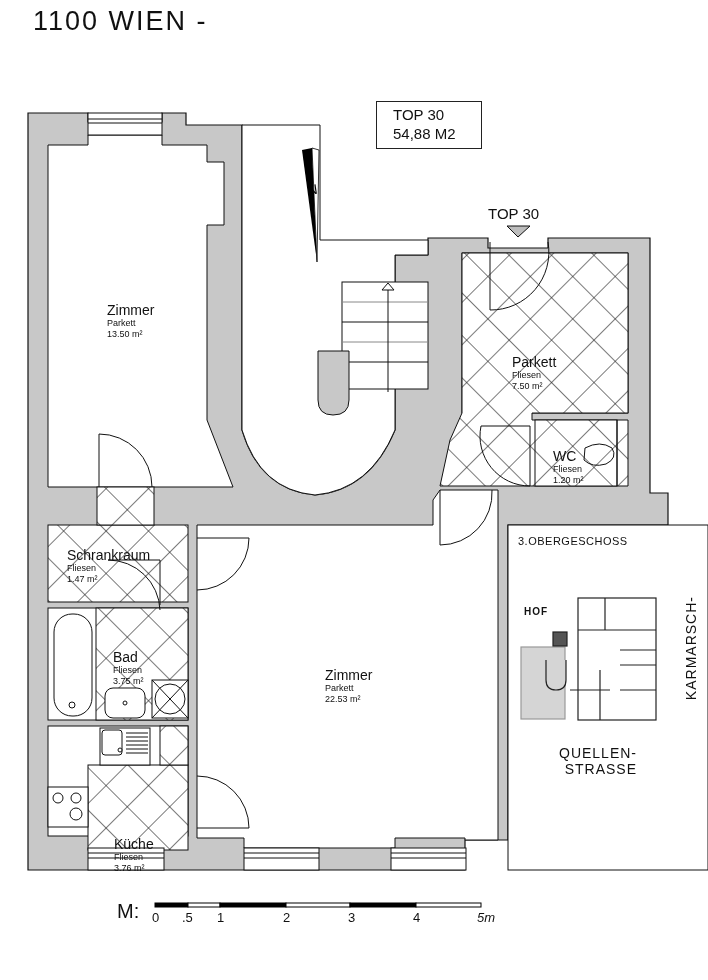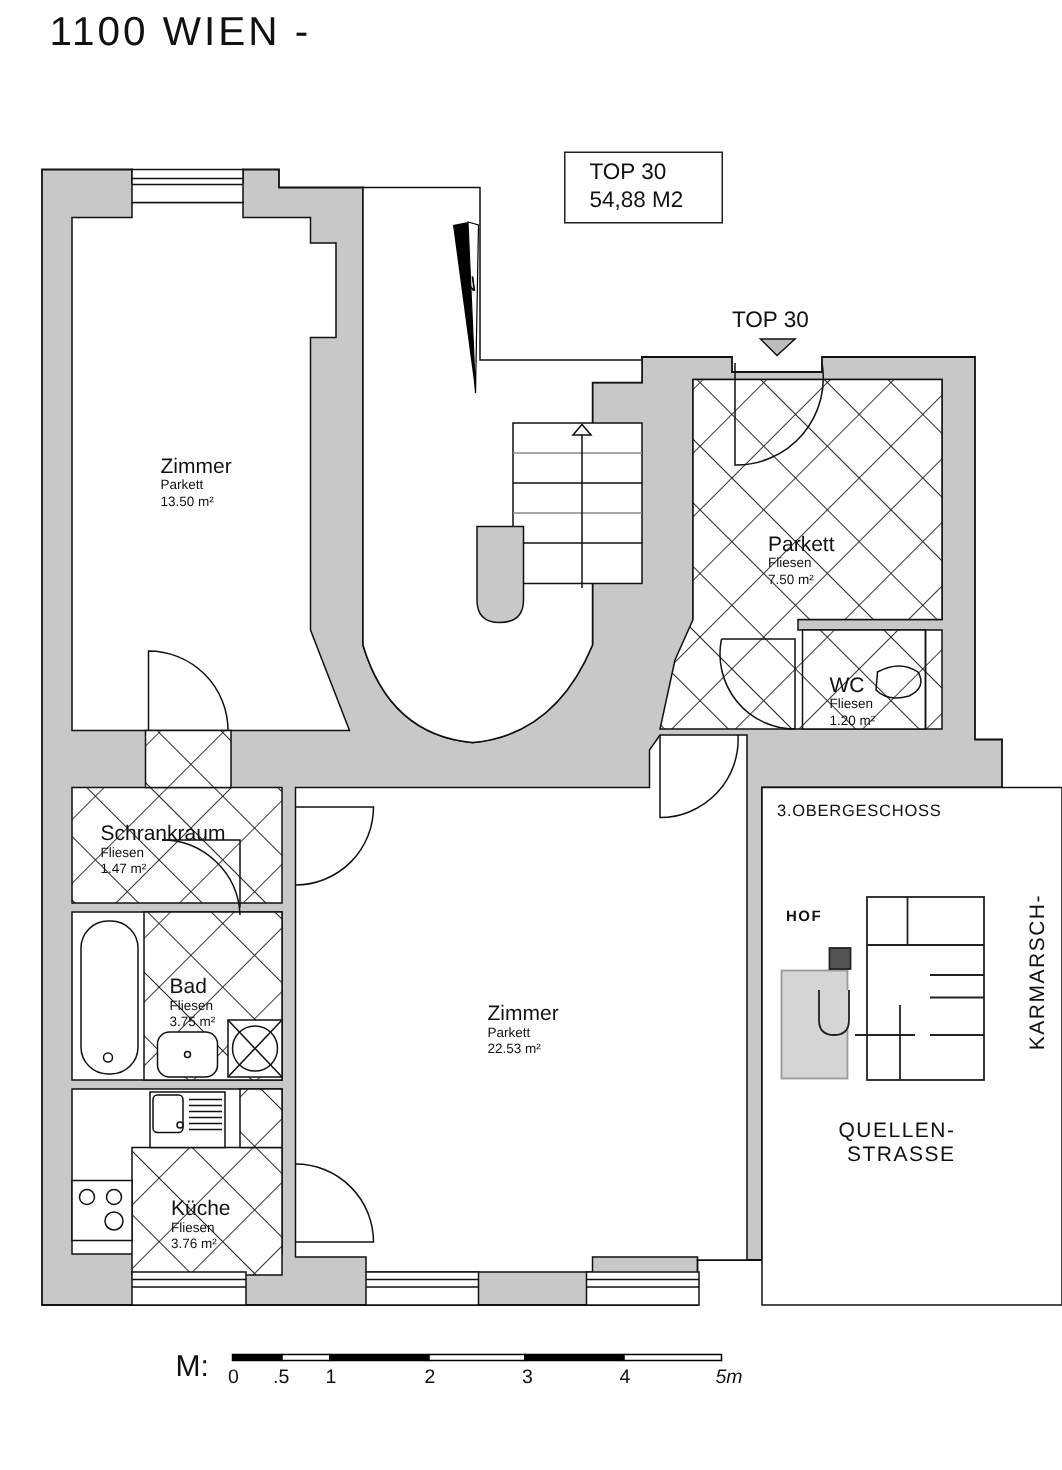--- a/index.html
+++ b/index.html
@@ -208,21 +208,21 @@
 <div class="room" style="left:113px;top:634px;">
   <div>Bad</div>
   <div class="sub">Fliesen</div>
   <div class="sub">3.75 m²</div>
 </div>
 <div class="room" style="left:325px;top:652px;">
   <div>Zimmer</div>
   <div class="sub">Parkett</div>
   <div class="sub">22.53 m²</div>
 </div>
-<div class="room" style="left:114px;top:782px;">
+<div class="room" style="left:114px;top:821px;">
   <div>Küche</div>
   <div class="sub">Fliesen</div>
   <div class="sub">3.76 m²</div>
 </div>
 
 <div class="keyplan-title">3.OBERGESCHOSS</div>
 <div class="keyplan-hof">HOF</div>
 <div class="keyplan-street">
   <div>QUELLEN-</div>
   <div>STRASSE</div>

